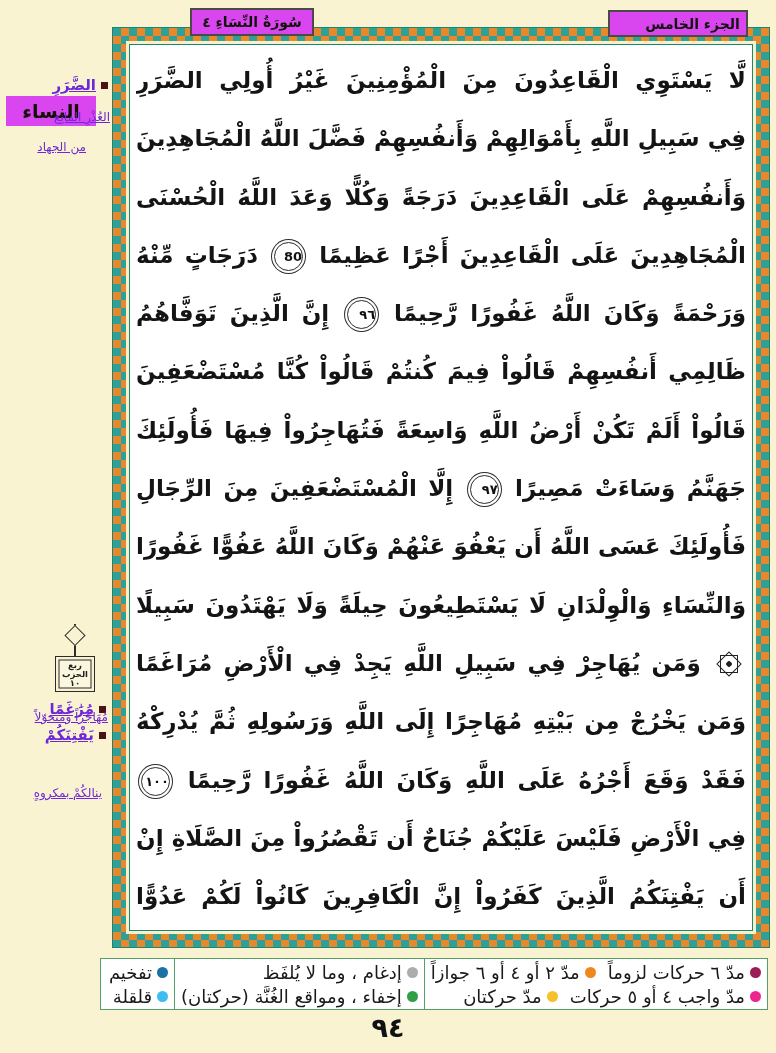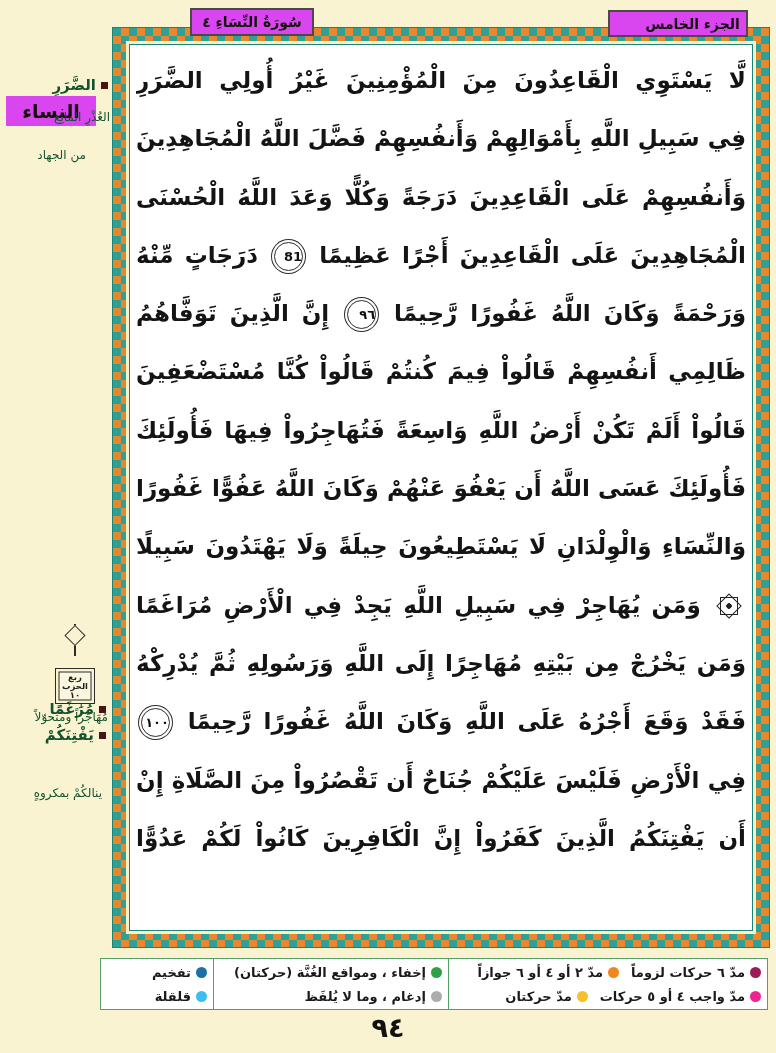--- a/index.html
+++ b/index.html
@@ -56,72 +56,72 @@
     display:inline-block;position:relative;width:26px;height:26px;
     margin:0 4px;vertical-align:middle;
     background:radial-gradient(circle at 50% 50%,#222 2.5px,transparent 3px);
   }
   .hizb-star::before,.hizb-star::after{
     content:"";position:absolute;inset:4px;border:1.6px solid #222;
   }
   .hizb-star::after{transform:rotate(45deg);}
   
   .left-margin{position:absolute;left:0;top:0;width:112px;height:1053px;}
-  .margin-item{position:absolute;direction:rtl;color:#14532d;white-space:nowrap;}
+  .margin-item{position:absolute;direction:rtl;color:#6d28d9;white-space:nowrap;text-decoration:underline;}
   .bullet{
     display:inline-block;width:7px;height:7px;background:#4a1414;
     margin-left:5px;vertical-align:middle;
   }
   .m-term{font-size:15px;font-weight:bold;}
   .m-def{font-size:12px;}
   .surah-tab{
     position:absolute;left:6px;top:96px;width:90px;height:30px;
     background:#d946ef;display:flex;align-items:center;justify-content:center;
     font-size:19px;font-weight:bold;color:#15100a;direction:rtl;
   }
   .hizb-ornament{position:absolute;left:52px;top:620px;width:46px;text-align:center;}
   .hizb-finial{position:relative;height:36px;}
   .hizb-finial .stem{position:absolute;left:50%;top:4px;width:2px;height:32px;background:#2b2b2b;transform:translateX(-50%);}
   .hizb-finial .gem{position:absolute;left:50%;top:8px;width:13px;height:13px;border:1.6px solid #2b2b2b;background:#FAF3D1;transform:translateX(-50%) rotate(45deg);}
   .hizb-box{
-    box-sizing:border-box;width:40px;height:36px;margin:12px auto;
+    box-sizing:border-box;width:40px;height:36px;margin:0 auto;
     border:1.5px solid #2b2b2b;box-shadow:inset 0 0 0 2.5px #FAF3D1, inset 0 0 0 3.5px #2b2b2b;
     background:#FBF6DE;display:flex;flex-direction:column;align-items:center;justify-content:center;
     font-size:8.5px;line-height:9px;font-weight:bold;color:#222;direction:rtl;
   }
   
   .legend{
     position:absolute;left:100px;top:958px;width:668px;height:52px;
     box-sizing:border-box;background:#FFFFFF;border:1px solid #53A06B;
     display:flex;direction:rtl;
   }
   .legend-col{box-sizing:border-box;display:flex;flex-direction:column;justify-content:center;padding:1px 6px;}
   .legend-col:nth-child(1){flex:0 0 318px;}
   .legend-col:nth-child(2){flex:1 1 auto;border-left:1px solid #53A06B;border-right:1px solid #53A06B;}
   .legend-col:nth-child(3){flex:0 0 112px;}
   .legend-row{display:flex;align-items:center;gap:12px;height:24px;}
   .legend-item{display:flex;align-items:center;gap:5px;direction:rtl;}
   .dot{width:11px;height:11px;border-radius:50%;flex:0 0 auto;}
-  .legend-label{font-size:13px;font-weight:bold;color:#1a1a1a;white-space:nowrap;}
+  .legend-label{font-size:18px;font-weight:normal;color:#1a1a1a;white-space:nowrap;}
   
   .page-number{
     position:absolute;left:0;top:1012px;width:776px;text-align:center;
     font-size:27px;font-weight:bold;color:#111;
   }
 </style>
 </head>
 <body>
 
 <div class="left-margin">
   <div class="margin-item m-term" style="top:76px;right:4px">
     <span class="bullet"></span><span>الضَّرَرِ</span>
   </div>
   <div class="surah-tab">النساء</div>
   <div class="margin-item m-def" style="top:110px;right:2px">العُذْرِ المانِع</div>
-  <div class="margin-item m-def" style="top:148px;right:26px">من الجهاد</div>
+  <div class="margin-item m-def" style="top:140px;right:26px">من الجهاد</div>
 
   <div class="hizb-ornament">
     <div class="hizb-finial">
       <div class="stem"></div>
         <div class="gem"></div>
     </div>
     <div class="hizb-box">
       <span>ربع</span>
       <span>الحزب</span>
       <span>١٠</span>
@@ -142,24 +142,25 @@
   <div class="frame-inner"></div>
 </div>
 
 <div class="cartouche surah">سُورَةُ النِّسَاءِ ٤</div>
 <div class="cartouche juz">الجزء الخامس</div>
 
 <div class="text-block">
     <div class="quran-line"><span>لَّا يَسْتَوِي الْقَاعِدُونَ مِنَ الْمُؤْمِنِينَ غَيْرُ أُولِي الضَّرَرِ وَالْمُجَاهِدُونَ</span> </div>
     <div class="quran-line"><span>فِي سَبِيلِ اللَّهِ بِأَمْوَالِهِمْ وَأَنفُسِهِمْ فَضَّلَ اللَّهُ الْمُجَاهِدِينَ بِأَمْوَالِهِمْ</span> </div>
     <div class="quran-line"><span>وَأَنفُسِهِمْ عَلَى الْقَاعِدِينَ دَرَجَةً وَكُلًّا وَعَدَ اللَّهُ الْحُسْنَى وَفَضَّلَ اللَّهُ</span> </div>
-    <div class="quran-line"><span>الْمُجَاهِدِينَ عَلَى الْقَاعِدِينَ أَجْرًا عَظِيمًا</span> <span class="ayah-badge">81</span> <span>دَرَجَاتٍ مِّنْهُ وَمَغْفِرَةً</span> </div>
+    <div class="quran-line"><span>الْمُجَاهِدِينَ عَلَى الْقَاعِدِينَ أَجْرًا عَظِيمًا</span> <span class="ayah-badge">80</span> <span>دَرَجَاتٍ مِّنْهُ وَمَغْفِرَةً</span> </div>
     <div class="quran-line"><span>وَرَحْمَةً وَكَانَ اللَّهُ غَفُورًا رَّحِيمًا</span> <span class="ayah-badge">٩٦</span> <span>إِنَّ الَّذِينَ تَوَفَّاهُمُ الْمَلَائِكَةُ</span> </div>
     <div class="quran-line"><span>ظَالِمِي أَنفُسِهِمْ قَالُواْ فِيمَ كُنتُمْ قَالُواْ كُنَّا مُسْتَضْعَفِينَ فِي الْأَرْضِ</span> </div>
     <div class="quran-line"><span>قَالُواْ أَلَمْ تَكُنْ أَرْضُ اللَّهِ وَاسِعَةً فَتُهَاجِرُواْ فِيهَا فَأُولَئِكَ مَأْوَاهُمْ</span> </div>
+    <div class="quran-line"><span>جَهَنَّمُ وَسَاءَتْ مَصِيرًا</span> <span class="ayah-badge">٩٧</span> <span>إِلَّا الْمُسْتَضْعَفِينَ مِنَ الرِّجَالِ</span> </div>
     <div class="quran-line"><span>فَأُولَئِكَ عَسَى اللَّهُ أَن يَعْفُوَ عَنْهُمْ وَكَانَ اللَّهُ عَفُوًّا غَفُورًا</span>  </div>
     <div class="quran-line"><span>وَالنِّسَاءِ وَالْوِلْدَانِ لَا يَسْتَطِيعُونَ حِيلَةً وَلَا يَهْتَدُونَ سَبِيلًا</span>  </div>
     <div class="quran-line"><span class="hizb-star"></span> <span>وَمَن يُهَاجِرْ فِي سَبِيلِ اللَّهِ يَجِدْ فِي الْأَرْضِ مُرَاغَمًا كَثِيرًا وَسَعَةً</span> </div>
     <div class="quran-line"><span>وَمَن يَخْرُجْ مِن بَيْتِهِ مُهَاجِرًا إِلَى اللَّهِ وَرَسُولِهِ ثُمَّ يُدْرِكْهُ الْمَوْتُ</span> </div>
     <div class="quran-line"><span>فَقَدْ وَقَعَ أَجْرُهُ عَلَى اللَّهِ وَكَانَ اللَّهُ غَفُورًا رَّحِيمًا</span> <span class="ayah-badge">١٠٠</span>  </div>
     <div class="quran-line"><span>فِي الْأَرْضِ فَلَيْسَ عَلَيْكُمْ جُنَاحٌ أَن تَقْصُرُواْ مِنَ الصَّلَاةِ إِنْ خِفْتُمْ</span> </div>
     <div class="quran-line"><span>أَن يَفْتِنَكُمُ الَّذِينَ كَفَرُواْ إِنَّ الْكَافِرِينَ كَانُواْ لَكُمْ عَدُوًّا مُّبِينًا</span>  </div>
   </div>
 
 <div class="legend">
@@ -181,30 +182,30 @@
         </span>
         <span class="legend-item">
           <span class="dot" style="background: rgb(246, 192, 43);"></span>
           <span class="legend-label">مدّ حركتان</span>
         </span>
       </div>
     </div>
     <div class="legend-col">
       <div class="legend-row">
         <span class="legend-item">
+          <span class="dot" style="background: rgb(172, 172, 172);"></span>
+          <span class="legend-label">إدغام ، وما لا يُلفَظ</span>
+        </span>
+      </div>
+      <div class="legend-row">
+        <span class="legend-item">
           <span class="dot" style="background: rgb(47, 160, 70);"></span>
           <span class="legend-label">إخفاء ، ومواقع الغُنَّة (حركتان)</span>
         </span>
       </div>
-      <div class="legend-row">
-        <span class="legend-item">
-          <span class="dot" style="background: rgb(172, 172, 172);"></span>
-          <span class="legend-label">إدغام ، وما لا يُلفَظ</span>
-        </span>
-      </div>
     </div>
     <div class="legend-col">
       <div class="legend-row">
         <span class="legend-item">
           <span class="dot" style="background: rgb(27, 112, 166);"></span>
           <span class="legend-label">تفخيم</span>
         </span>
       </div>
       <div class="legend-row">
         <span class="legend-item">

